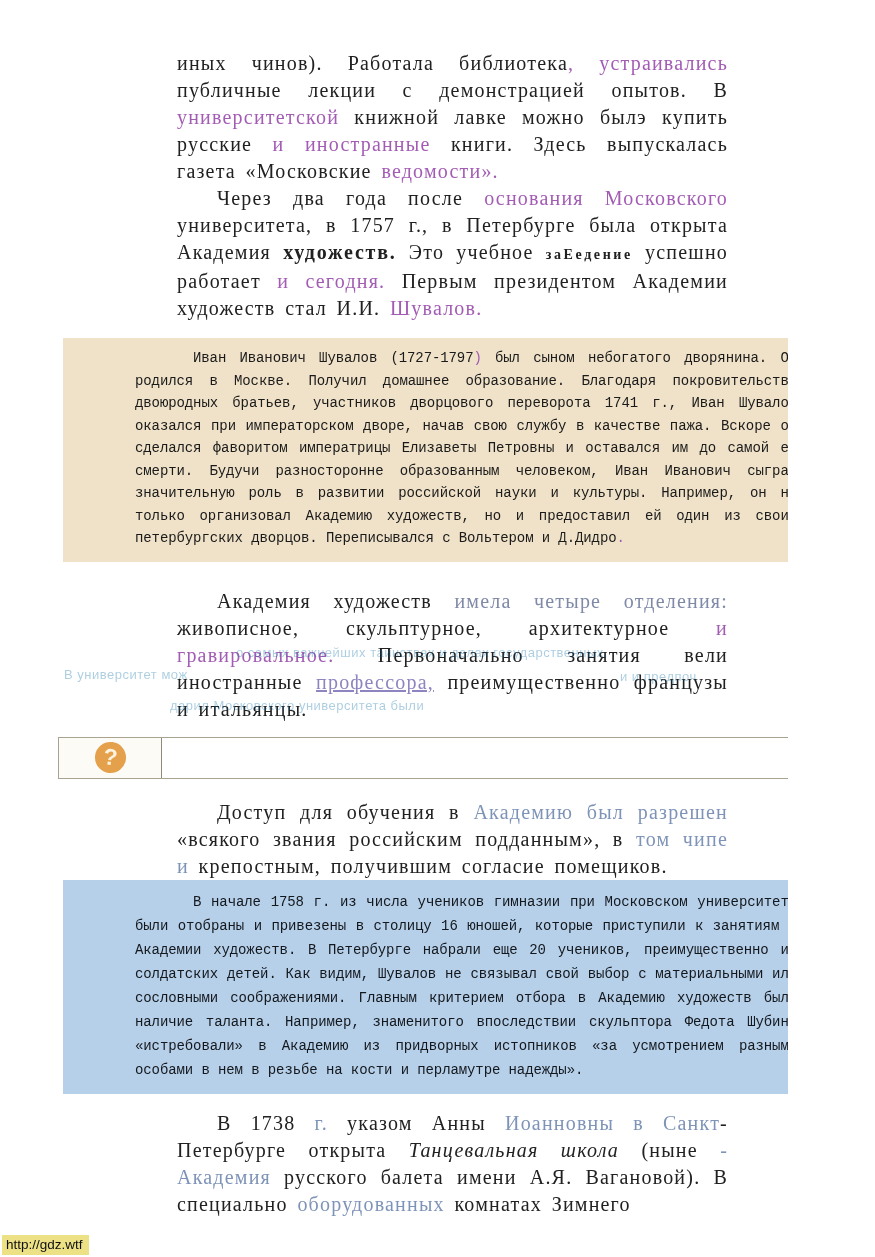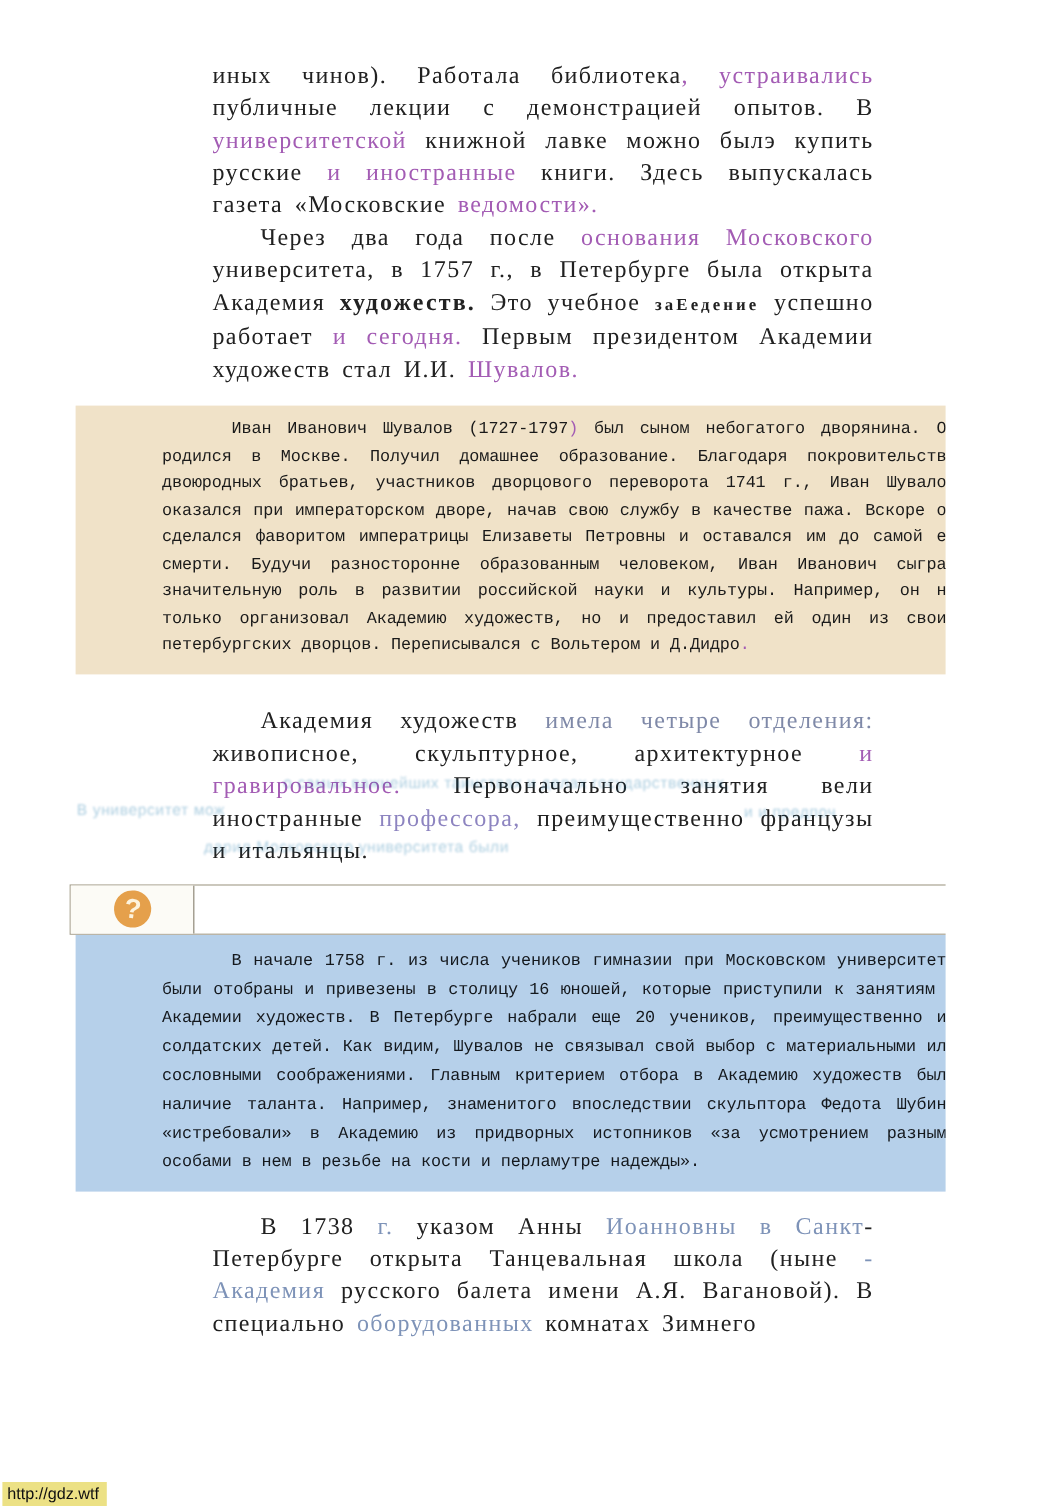--- a/index.html
+++ b/index.html
@@ -49,24 +49,24 @@
   }
   .callout-text{
     flex:1;background:var(--c-callout_bg,#f5eeda);display:flex;align-items:center;
     padding-left:15px;font:bold 17.5px "Liberation Sans",sans-serif;color:#3b3a36;
   }
 
   
   .seg-p{color:var(--c-accent_purple,#a35cb4);}
   .seg-b{color:var(--c-accent_blue,#7e93b8);}
   .seg-mb{color:var(--c-accent_muted,#7f89a8);}
-  .seg-pb{color:var(--c-accent_blueviolet,#8d84c0);}
+  .seg-pb{color:var(--c-accent_blueviolet,#8d84c0);text-decoration:underline;}
   .seg-bold{font-weight:bold;letter-spacing:1.8px;}
   .seg-sc{font-weight:bold;font-size:14px;letter-spacing:2.6px;}
-  .seg-it{}
+  .seg-it{font-style:italic;}
 
   
   .bleed-layer{position:absolute;left:0;top:0;width:100%;height:100%;pointer-events:none;z-index:5;}
   .bleed-frag{
     position:absolute;font:13px "Liberation Sans",sans-serif;color:#0369a1;
     opacity:.32;filter:blur(.7px);white-space:nowrap;letter-spacing:.5px;
   }
 
   
   .watermark{
@@ -91,20 +91,23 @@
   <div class="serif-col mt-p3">
     <p class="serif first-indent"><span class="seg-n">Академия художеств </span><span class="seg-mb">имела четыре отделения:</span><span class="seg-n"> живописное, скульптурное, архитектурное </span><span class="seg-p">и гравировальное.</span><span class="seg-n"> Первоначально занятия вели иностранные </span><span class="seg-pb">профессора,</span><span class="seg-n"> преимущественно французы и итальянцы.</span></p>
   </div>
 
   <div class="callout">
     <div class="callout-icon-cell">
       <div class="qmark">?</div>
     </div>
   </div>
 
+  <div class="serif-col mt-p4">
+    <p class="serif first-indent"><span class="seg-n">Доступ для обучения в </span><span class="seg-b">Академию был разрешен</span><span class="seg-n"> «всякого звания российским подданным», в </span><span class="seg-b">том чипе и</span><span class="seg-n"> крепостным, получившим согласие помещиков.</span></p>
+  </div>
 
   <div class="box blue">
     <p><span class="seg-n">В начале 1758 г. из числа учеников гимназии при Московском университете были отобраны и привезены в столицу 16 юношей, которые приступили к занятиям з Академии художеств. В Петербурге набрали еще 20 учеников, преимущественно из солдатских детей. Как видим, Шувалов не связывал свой выбор с материальными или сословными соображениями. Главным критерием отбора в Академию художеств было наличие таланта. Например, знаменитого впоследствии скульптора Федота Шубина «истребовали» в Академию из придворных истопников «за усмотрением разными особами в нем в резьбе на кости и перламутре надежды».</span></p>
   </div>
 
   <div class="serif-col mt-p5">
     <p class="serif first-indent"><span class="seg-n">В 1738 </span><span class="seg-b">г.</span><span class="seg-n"> указом Анны </span><span class="seg-b">Иоанновны в Санкт</span><span class="seg-n">-Петербурге открыта </span><span class="seg-it">Танцевальная школа</span><span class="seg-n"> (ныне </span><span class="seg-b">- Академия</span><span class="seg-n"> русского балета имени А.Я. Вагановой). В специально </span><span class="seg-b">оборудованных</span><span class="seg-n"> комнатах Зимнего</span></p>
   </div>
 
   <div class="bleed-layer">

